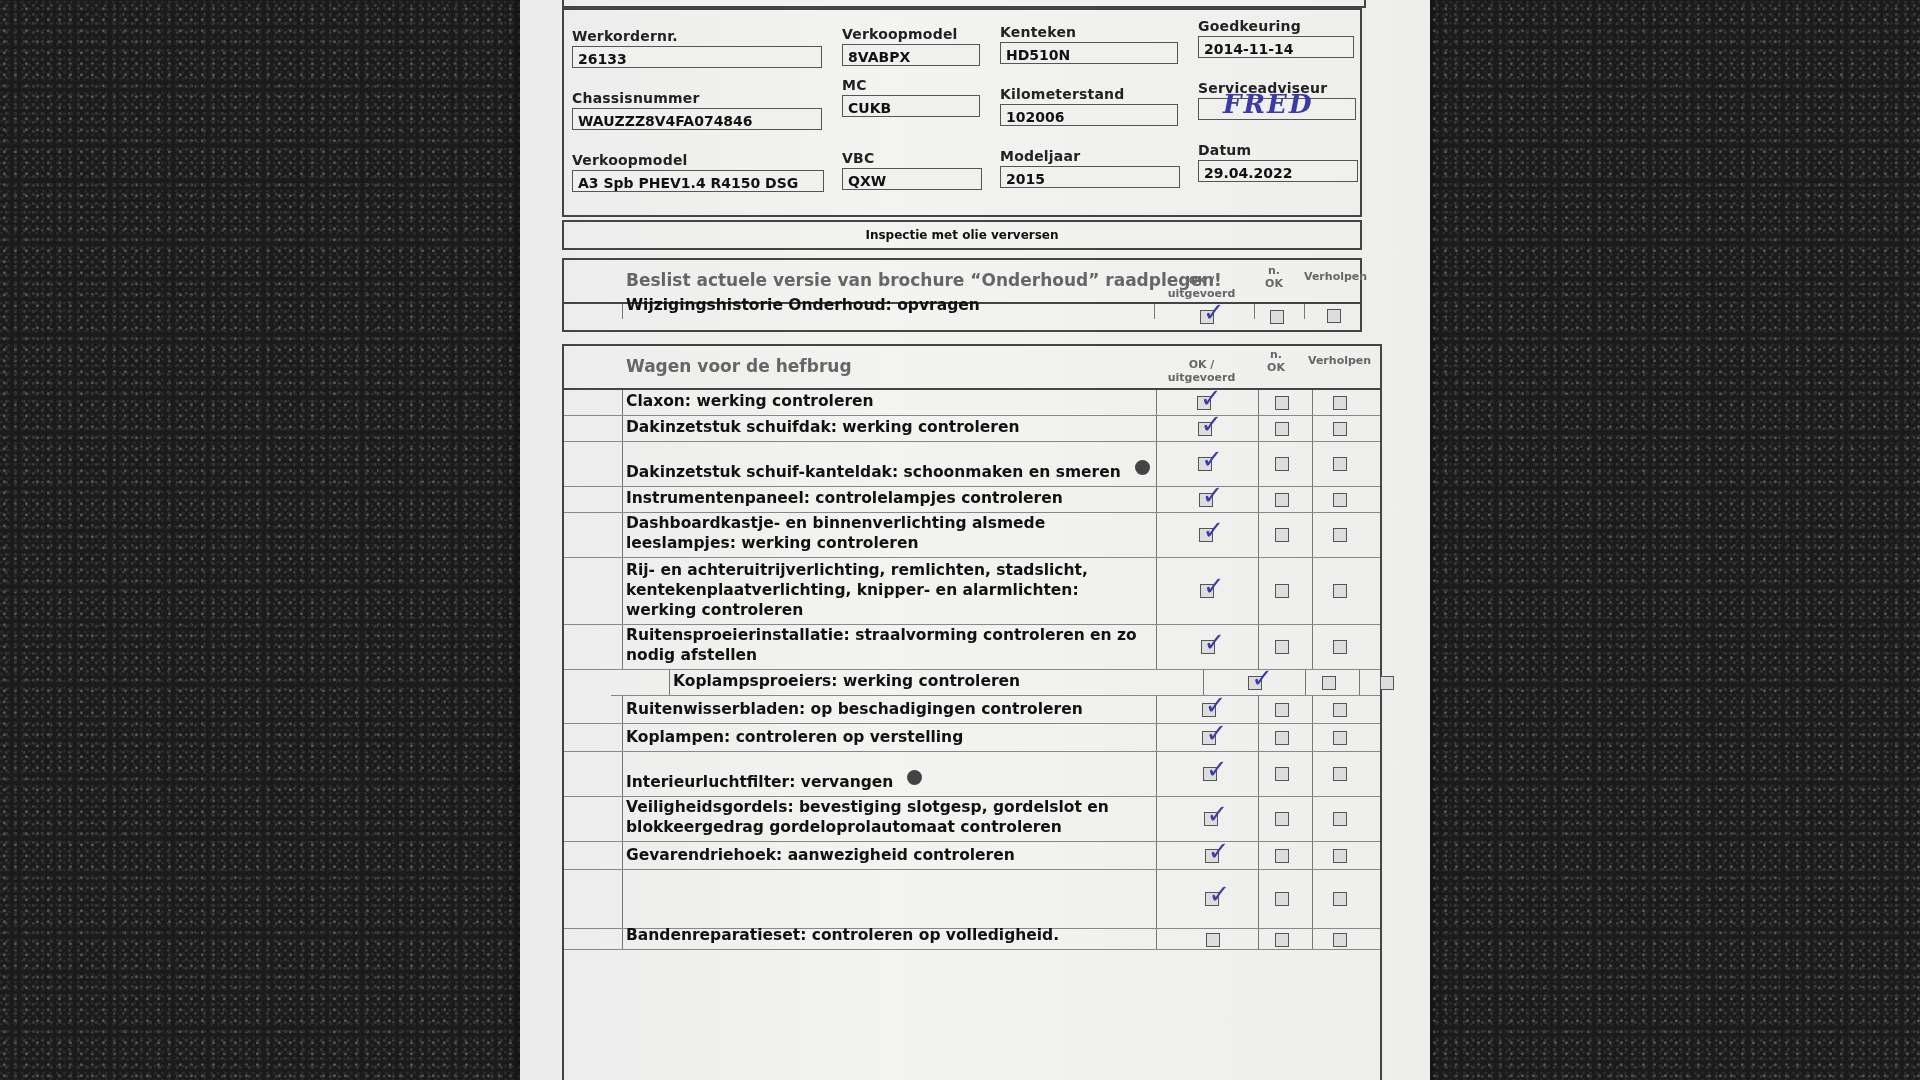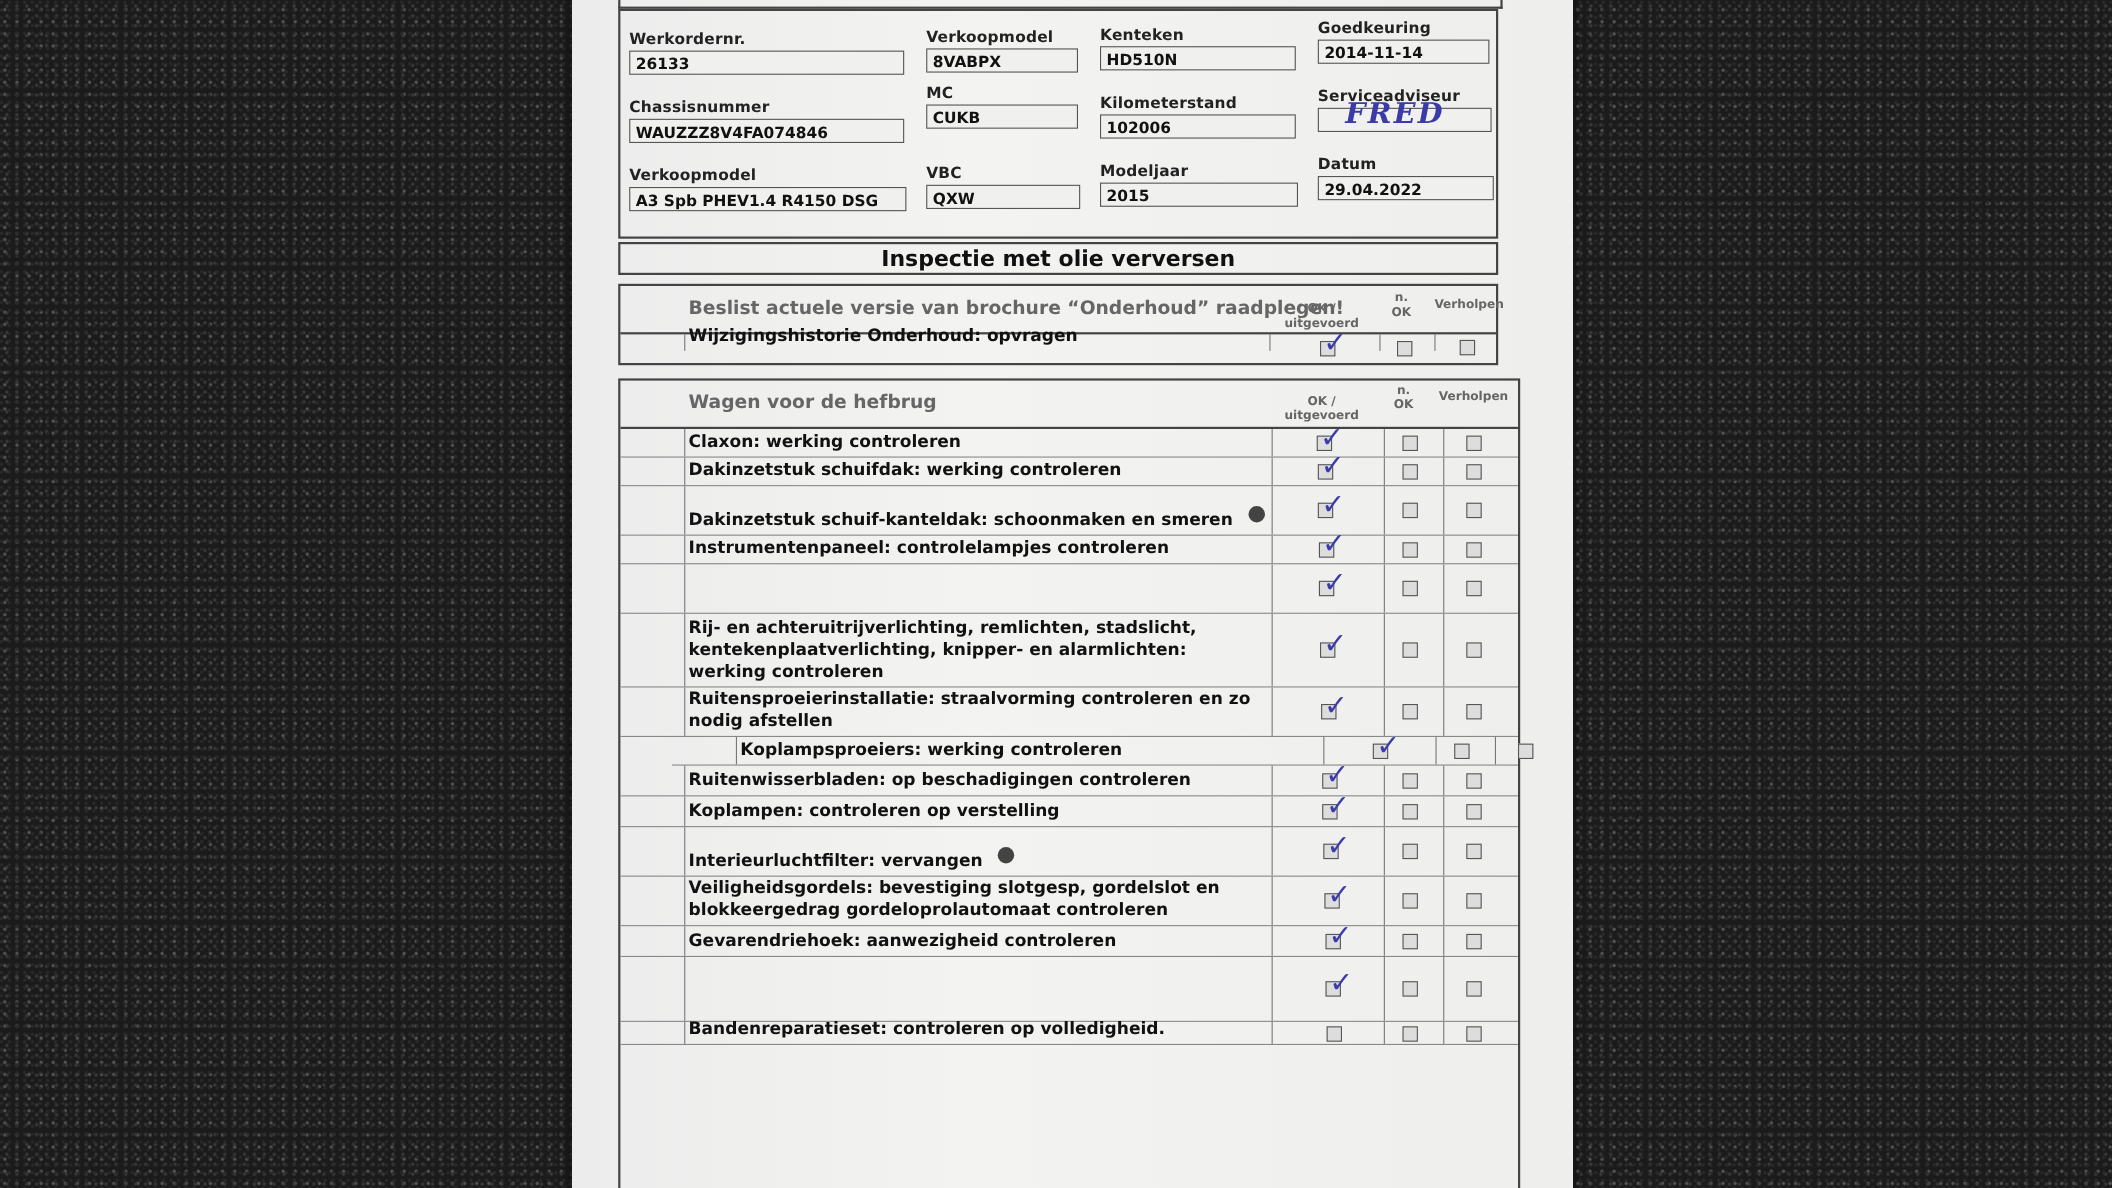--- a/index.html
+++ b/index.html
@@ -24,21 +24,21 @@
   }
   .field{position:absolute;}
   .field .lbl{font-size:14px;font-weight:bold;color:#222;letter-spacing:.2px;}
   .field .val{
     margin-top:2px;border:1.5px solid #555;background:#f0f0ee;height:22px;
     font-size:14px;font-weight:bold;color:#111;padding:1px 5px;line-height:22px;box-sizing:border-box;
   }
   .signature{position:absolute;left:24px;top:-6px;font-family:"DejaVu Serif", serif;font-style:italic;font-size:26px;color:#3a3aa8;letter-spacing:2px;}
   .section-title{
     position:absolute;left:42px;top:230px;width:796px;height:26px;border:2px solid #444;
-    text-align:center;font-weight:bold;font-size:20px;line-height:26px;color:#111;
+    text-align:center;font-weight:bold;font-size:12px;line-height:26px;color:#111;
   }
   .table{position:absolute;left:42px;border:2px solid #444;box-sizing:border-box;}
   .thead{height:42px;position:relative;border-bottom:2px solid #444;}
   .thead .title{position:absolute;left:62px;top:10px;font-size:17px;font-weight:bold;color:#666;}
   .thead .colh{position:absolute;font-size:11px;color:#666;font-weight:bold;text-align:center;}
   .row{position:relative;border-bottom:1px solid #888;}
   .row .txt{position:absolute;left:62px;right:230px;bottom:4px;font-size:15.5px;font-weight:bold;color:#111;line-height:20px;}
   .row .cell{position:absolute;top:0;bottom:0;border-left:1px solid #777;}
   .cb{position:absolute;width:12px;height:12px;border:1.5px solid #555;background:#ddd;}
   .cb.done::after{content:"✓";position:absolute;left:2px;top:-14px;font-size:26px;color:#3b3bab;font-family:"DejaVu Sans", sans-serif;}
@@ -188,20 +188,21 @@
           </div>
           <div class="cell" style="left:694px;">
             <span class="cb" style="left:16px;top:5.5px;"></span>
           </div>
           <div class="cell" style="left:748px;">
             <span class="cb" style="left:20px;top:5.5px;"></span>
           </div>
         </div>
         <div class="row" style="height: 44px;">
           <div class="leftcol"></div>
+          <span class="txt"><span>Dashboardkastje- en binnenverlichting alsmede leeslampjes: werking controleren</span></span>
           <div class="cell" style="left:592px;">
             <span class="cb done" style="left:42.4px;top:15px;"></span>
           </div>
           <div class="cell" style="left:694px;">
             <span class="cb" style="left:16px;top:15px;"></span>
           </div>
           <div class="cell" style="left:748px;">
             <span class="cb" style="left:20px;top:15px;"></span>
           </div>
         </div>

